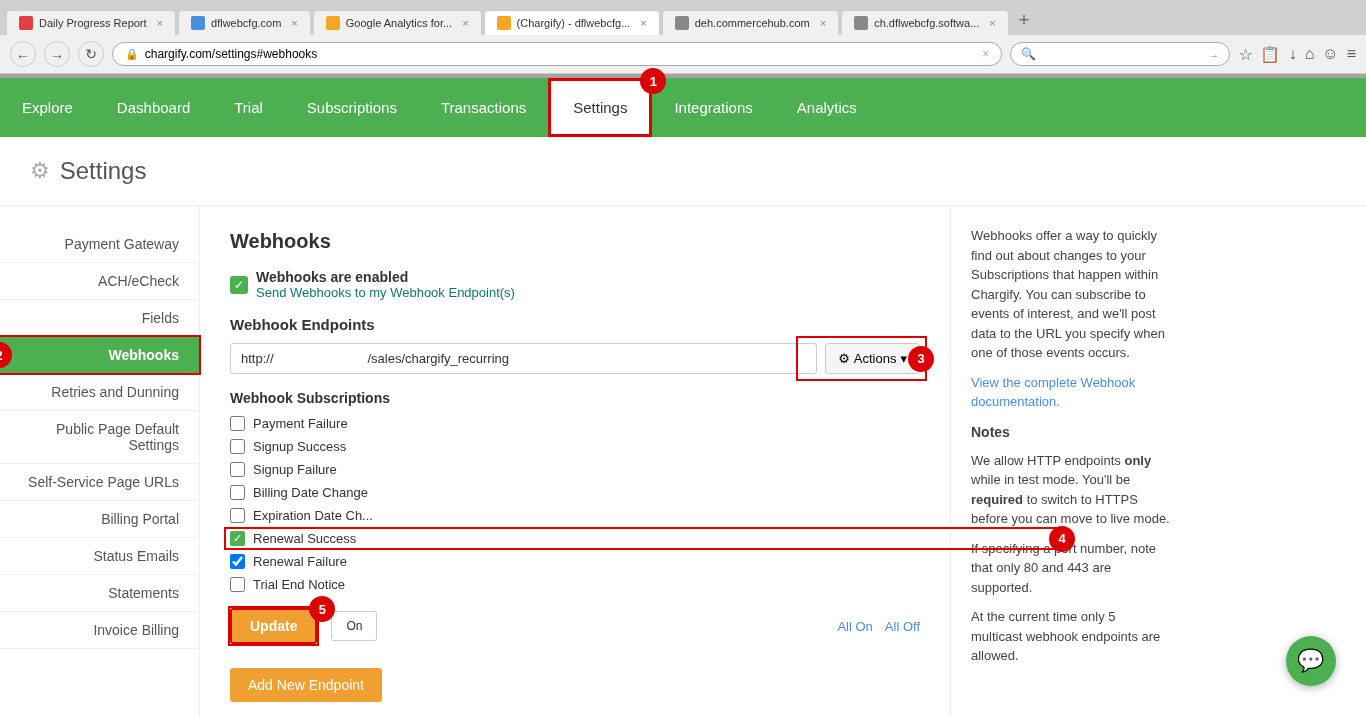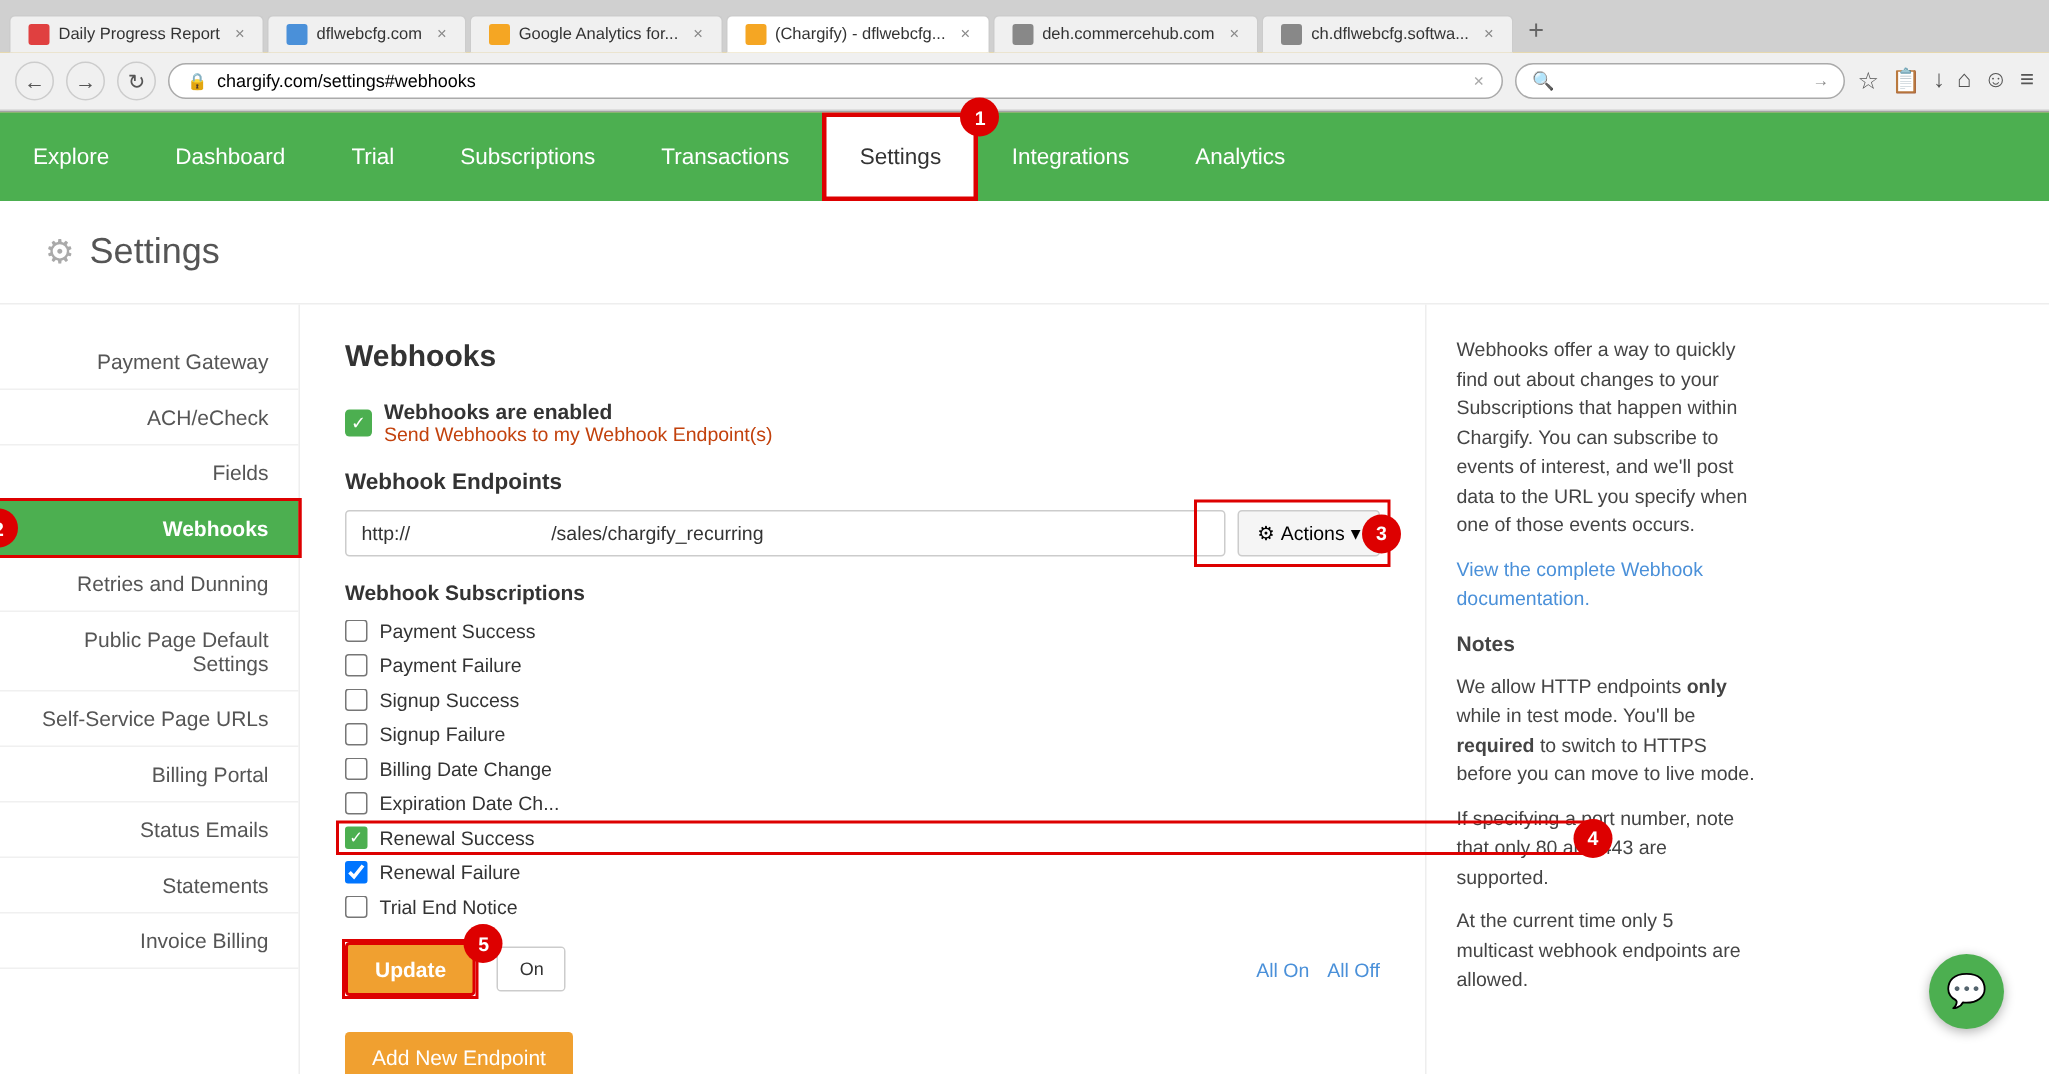--- a/index.html
+++ b/index.html
@@ -1,19 +1,19 @@
 <!DOCTYPE html>
 <html><head>
   <meta charset="utf-8">
   <style>
     * { box-sizing: border-box; margin: 0; padding: 0; }
     body { font-family: Arial, Helvetica, sans-serif; font-size: 14px; background: #f5f5f5; color: #333; }
 
     
-    .browser-chrome { background: #eab308; border-bottom: 1px solid #a3a3a3; }
+    .browser-chrome { background: #7dd3fc; border-bottom: 4px solid #a3a3a3; }
     .browser-tabs { display: flex; align-items: flex-end; padding: 6px 6px 0; background: #d0d0d0; gap: 2px; }
     .browser-tab { background: #f0f0f0; border: 1px solid #ccc; border-bottom: none; padding: 5px 12px; font-size: 12px; border-radius: 4px 4px 0 0; display: flex; align-items: center; gap: 6px; max-width: 180px; white-space: nowrap; overflow: hidden; text-overflow: ellipsis; }
     .browser-tab.active { background: #fff; z-index: 1; }
     .browser-tab .favicon { width: 14px; height: 14px; border-radius: 2px; display: inline-block; }
     .browser-tab .close-tab { margin-left: 4px; color: #888; cursor: pointer; font-size: 11px; }
     .browser-tab .tab-label { font-size: 11px; overflow: hidden; text-overflow: ellipsis; max-width: 130px; }
     .browser-tab-add { background: none; border: none; font-size: 18px; color: #666; cursor: pointer; padding: 4px 8px; }
 
     .browser-address-bar { display: flex; align-items: center; padding: 6px 10px; gap: 8px; background: #f0f0f0; border-bottom: 1px solid #ccc; }
     .nav-btn { background: none; border: 1px solid #ccc; border-radius: 50%; width: 26px; height: 26px; display: flex; align-items: center; justify-content: center; cursor: pointer; color: #555; font-size: 14px; }
@@ -48,21 +48,21 @@
       border: 2px solid #d00;
       pointer-events: none;
     }
 
     
     .main-panel { flex: 1; padding: 24px 30px; max-width: 750px; }
     .section-title { font-size: 20px; font-weight: bold; margin-bottom: 16px; color: #333; }
     .webhooks-enabled { display: flex; align-items: center; gap: 8px; margin-bottom: 16px; }
     .webhooks-enabled .check-icon { color: #fff; background: #4caf50; width: 18px; height: 18px; border-radius: 3px; display: flex; align-items: center; justify-content: center; font-size: 12px; flex-shrink: 0; }
     .enabled-label { font-weight: bold; font-size: 14px; }
-    .enabled-desc { font-size: 13px; color: #c2410c; }
+    .enabled-desc { font-size: 13px; color: #0f766e; }
 
     .webhook-endpoints-title { font-weight: bold; font-size: 15px; margin-bottom: 10px; }
     .endpoint-row { display: flex; align-items: center; gap: 8px; margin-bottom: 16px; position: relative; }
     .endpoint-input { flex: 1; border: 1px solid #ccc; padding: 7px 10px; font-size: 13px; border-radius: 3px; color: #333; background: #fff; }
     .actions-btn { background: #f5f5f5; border: 1px solid #ccc; padding: 7px 12px; border-radius: 3px; cursor: pointer; font-size: 13px; display: flex; align-items: center; gap: 4px; white-space: nowrap; position: relative; }
     .actions-btn::before {
       content: '';
       position: absolute;
       left: -30px; top: -8px; right: -8px; bottom: -8px;
       border: 2px solid #d00;
@@ -226,24 +226,20 @@
           <span>⚙</span>
           <span>Actions</span>
           <span>▾</span>
         </button>
         <span class="annotation" style="right:-14px; top:50%; transform:translateY(-50%);">3</span>
       </div>
 
       <div class="subscriptions-title">Webhook Subscriptions</div>
       <div class="checkbox-list">
 
-        <label class="checkbox-item">
-          <input type="checkbox" style="">
-          <span>Payment Success</span>
-        </label>
 
         <label class="checkbox-item">
           <input type="checkbox" style="">
           <span>Payment Failure</span>
         </label>
 
         <label class="checkbox-item">
           <input type="checkbox" style="">
           <span>Signup Success</span>
         </label>

